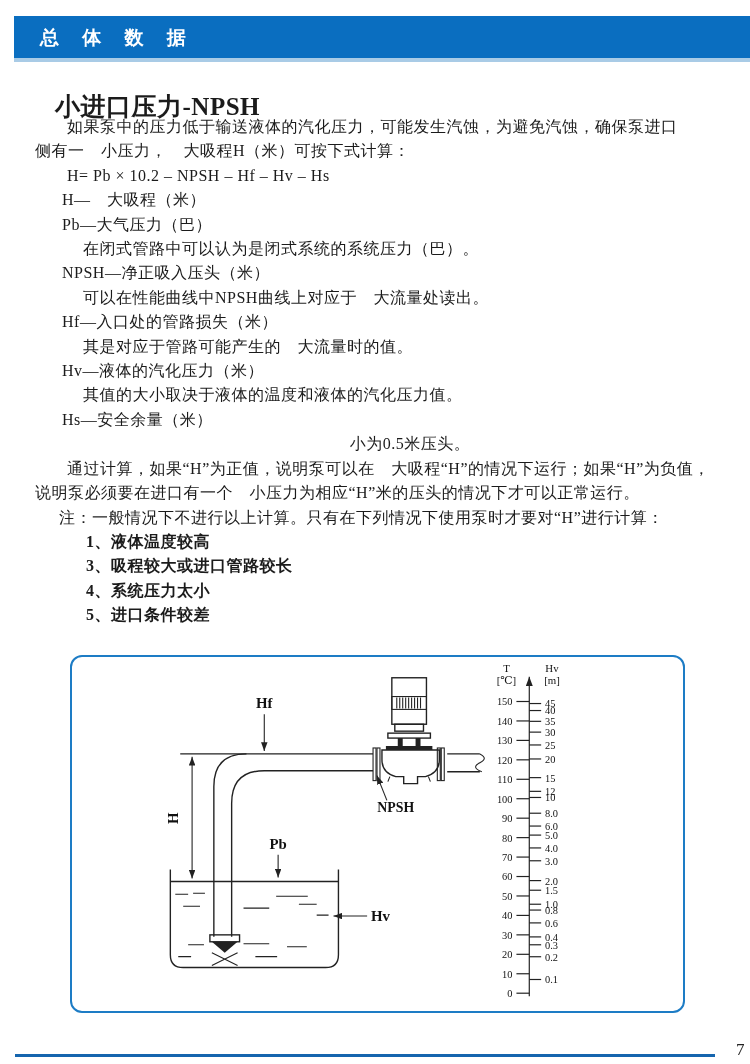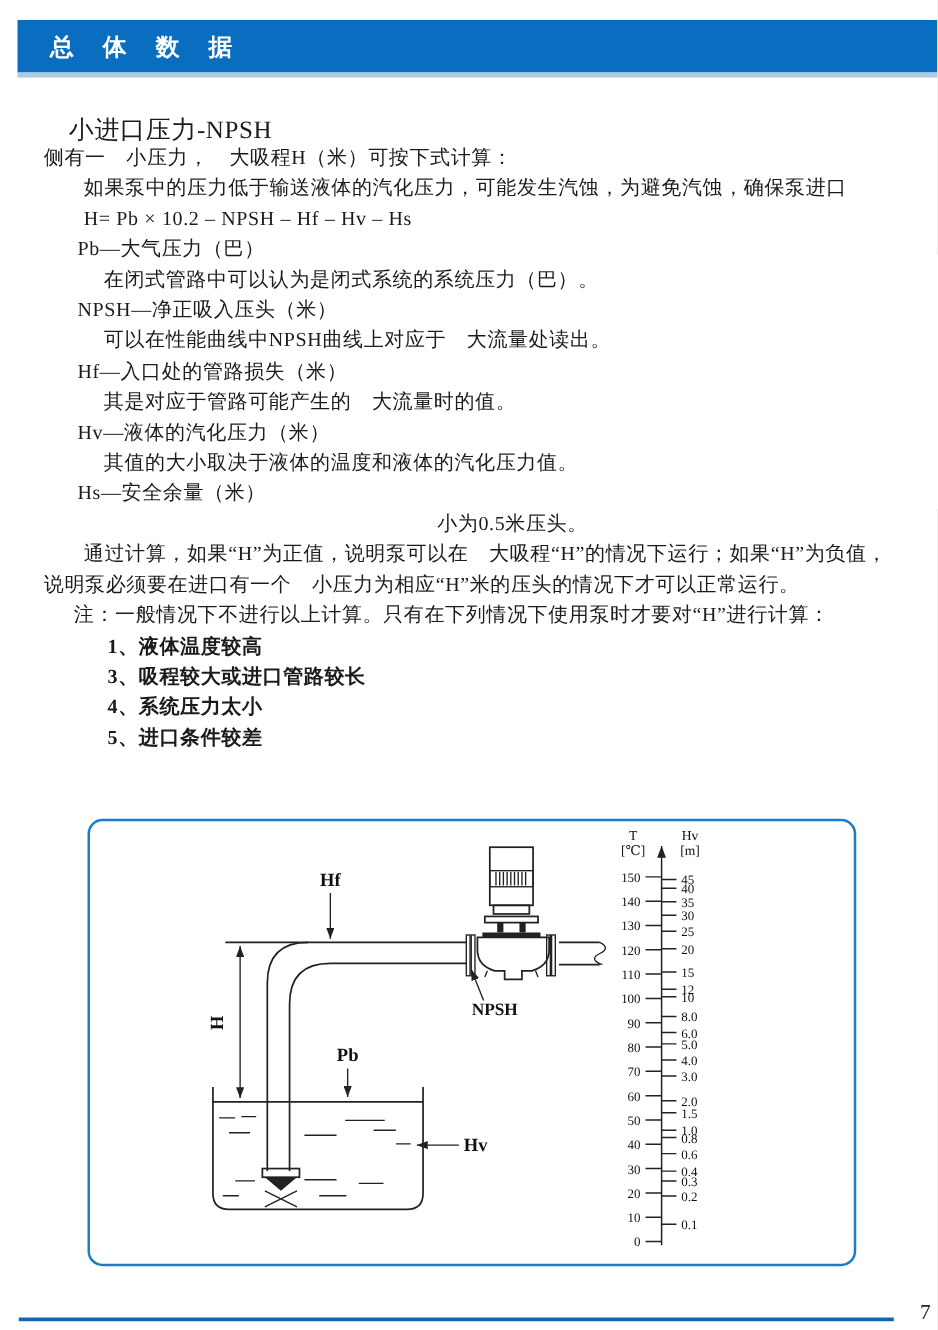--- a/index.html
+++ b/index.html
@@ -4,21 +4,21 @@
 <style>
   html,body{margin:0;padding:0;background:#e8e8e8;}
   .page{position:relative;width:750px;height:1064px;background:#ffffff;overflow:hidden;
         font-family:"Liberation Serif","DejaVu Serif",serif;color:#1b1b1b;}
   
   .header-bar{position:absolute;left:14px;top:16px;right:0;height:42px;background:#0a6ec0;}
   .header-strip{position:absolute;left:14px;top:58px;right:0;height:4px;background:#a9cbe6;}
   .header-title{position:absolute;left:26px;top:9px;color:#ffffff;font-size:19px;font-weight:bold;
         letter-spacing:9px;font-family:"Liberation Sans","DejaVu Sans",sans-serif;}
   
-  .doc-title{position:absolute;left:55px;top:90px;margin:0;font-size:20px;font-weight:normal;letter-spacing:0.5px;}
+  .doc-title{position:absolute;left:55px;top:90px;margin:0;font-size:25px;font-weight:bold;letter-spacing:0.5px;}
   .body-text{position:absolute;left:35px;top:115px;width:690px;}
   .body-text p.ln{margin:0;font-size:16px;line-height:24.4px;letter-spacing:0.5px;white-space:pre;}
   .ln.flush{padding-left:0;}
   .ln.para{padding-left:32px;}
   .ln.def{padding-left:27px;}
   .ln.sub{padding-left:48px;}
   .ln.sub2{padding-left:60px;text-align:center;}
   .ln.note{padding-left:24px;}
   .ln.item{padding-left:51px;font-weight:bold;}
   
@@ -43,23 +43,24 @@
 <div class="page">
 
   <div class="header-bar">
     <span class="header-title">总 体 数 据</span>
   </div>
   <div class="header-strip"></div>
 
   <h1 class="doc-title">小进口压力-NPSH</h1>
 
   <div class="body-text" id="body-text">
+      <p class="ln para">如果泵中的压力低于输送液体的汽化压力，可能发生汽蚀，为避免汽蚀，确保泵进口</p>
       <p class="ln flush">侧有一　小压力，　大吸程H（米）可按下式计算：</p>
-      <p class="ln para">如果泵中的压力低于输送液体的汽化压力，可能发生汽蚀，为避免汽蚀，确保泵进口</p>
       <p class="ln para">H= Pb × 10.2 – NPSH – Hf – Hv – Hs</p>
+      <p class="ln def">H—　大吸程（米）</p>
       <p class="ln def">Pb—大气压力（巴）</p>
       <p class="ln sub">在闭式管路中可以认为是闭式系统的系统压力（巴）。</p>
       <p class="ln def">NPSH—净正吸入压头（米）</p>
       <p class="ln sub">可以在性能曲线中NPSH曲线上对应于　大流量处读出。</p>
       <p class="ln def">Hf—入口处的管路损失（米）</p>
       <p class="ln sub">其是对应于管路可能产生的　大流量时的值。</p>
       <p class="ln def">Hv—液体的汽化压力（米）</p>
       <p class="ln sub">其值的大小取决于液体的温度和液体的汽化压力值。</p>
       <p class="ln def">Hs—安全余量（米）</p>
       <p class="ln sub2">小为0.5米压头。</p>

